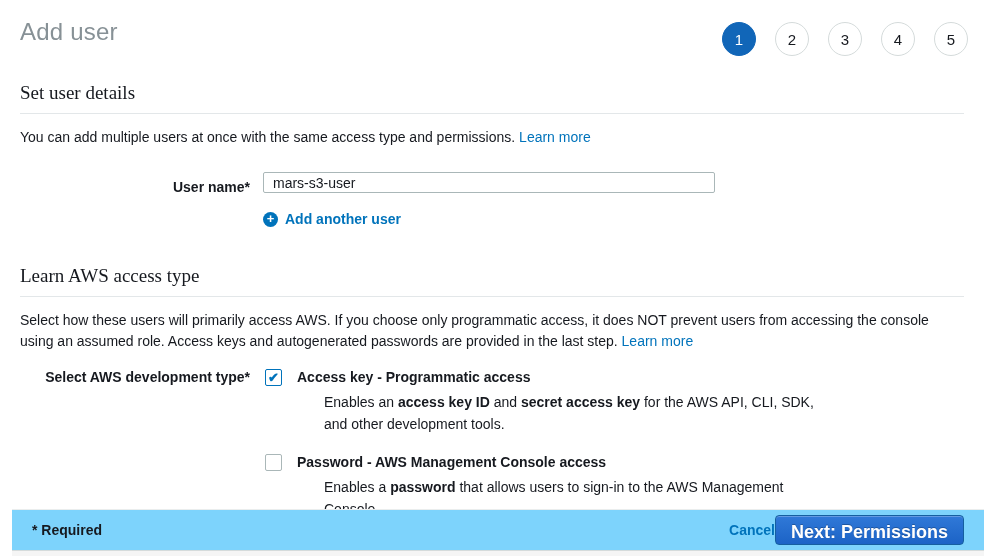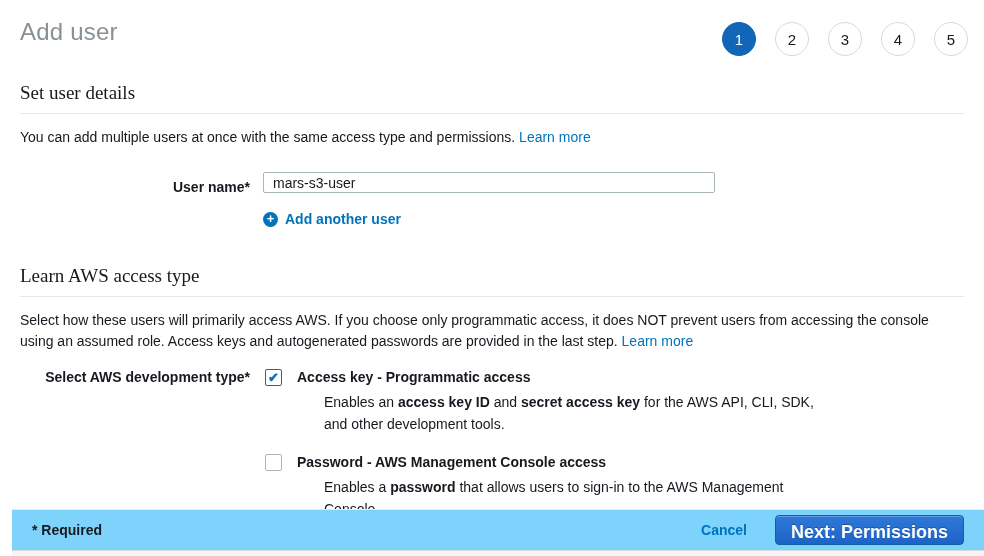--- a/index.html
+++ b/index.html
@@ -72,21 +72,21 @@
   .footer {
     position: absolute; left: 0; right: 0; bottom: 0; height: 47px;
     border-top: 1px solid #eaeded; background: #7dd3fc; margin-left: 12px;
   }
   .footer-inner {
     height: 41px; display: flex; align-items: center; padding: 0 20px;
     border-bottom: 1px solid #d5dbdb;
   }
   .footer-strip { height: 5px; background: #f5f5f5; }
   .required-note { font-weight: bold; color: #16191f; }
-  .footer-actions { margin-left: auto; display: flex; align-items: center; gap: 28px; }
+  .footer-actions { margin-left: auto; display: flex; align-items: center; }
   .cancel-link { color: #0073bb; font-weight: bold; text-decoration: none; cursor: pointer; }
   .primary-button {
     background: linear-gradient(to bottom, #3079d8, #1c63c6);
     border: 1px solid #155fa0; border-radius: 4px;
     color: #fff; font-weight: bold; font-size: 18px; font-family: "Liberation Sans", sans-serif;
     padding: 6px 15px; height: 30px; cursor: pointer;
     text-shadow: 0 -1px 0 rgba(0,0,0,0.25);
     box-shadow: inset 0 1px 0 rgba(255,255,255,0.25);
   }
 </style>

